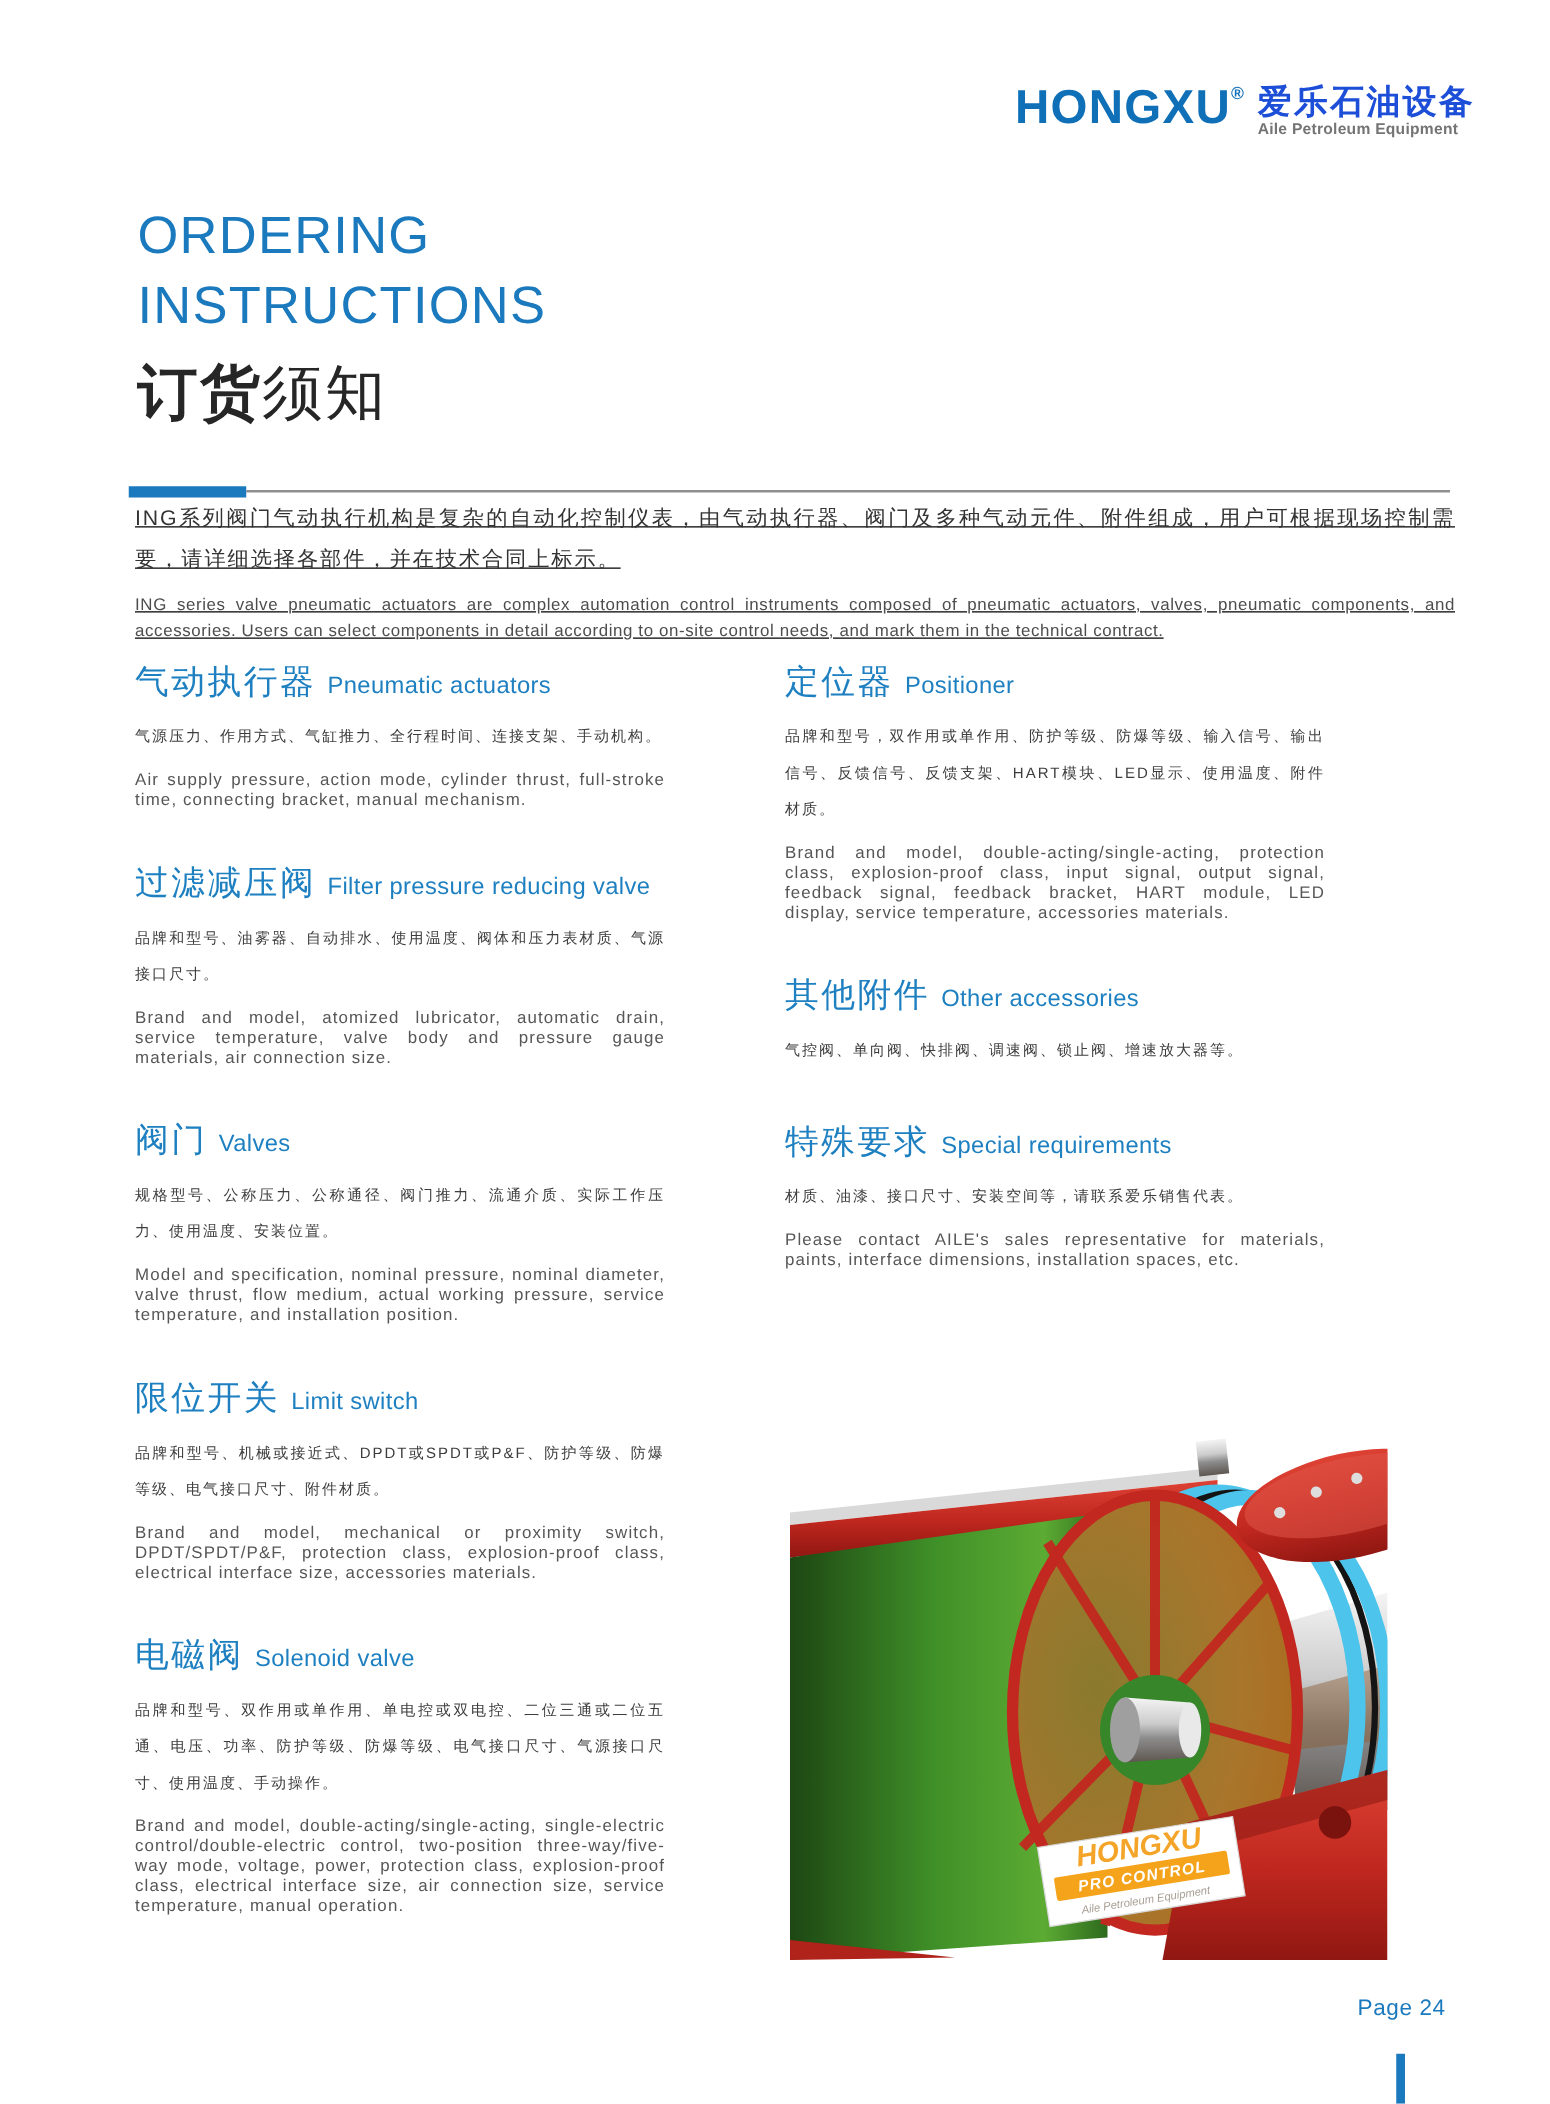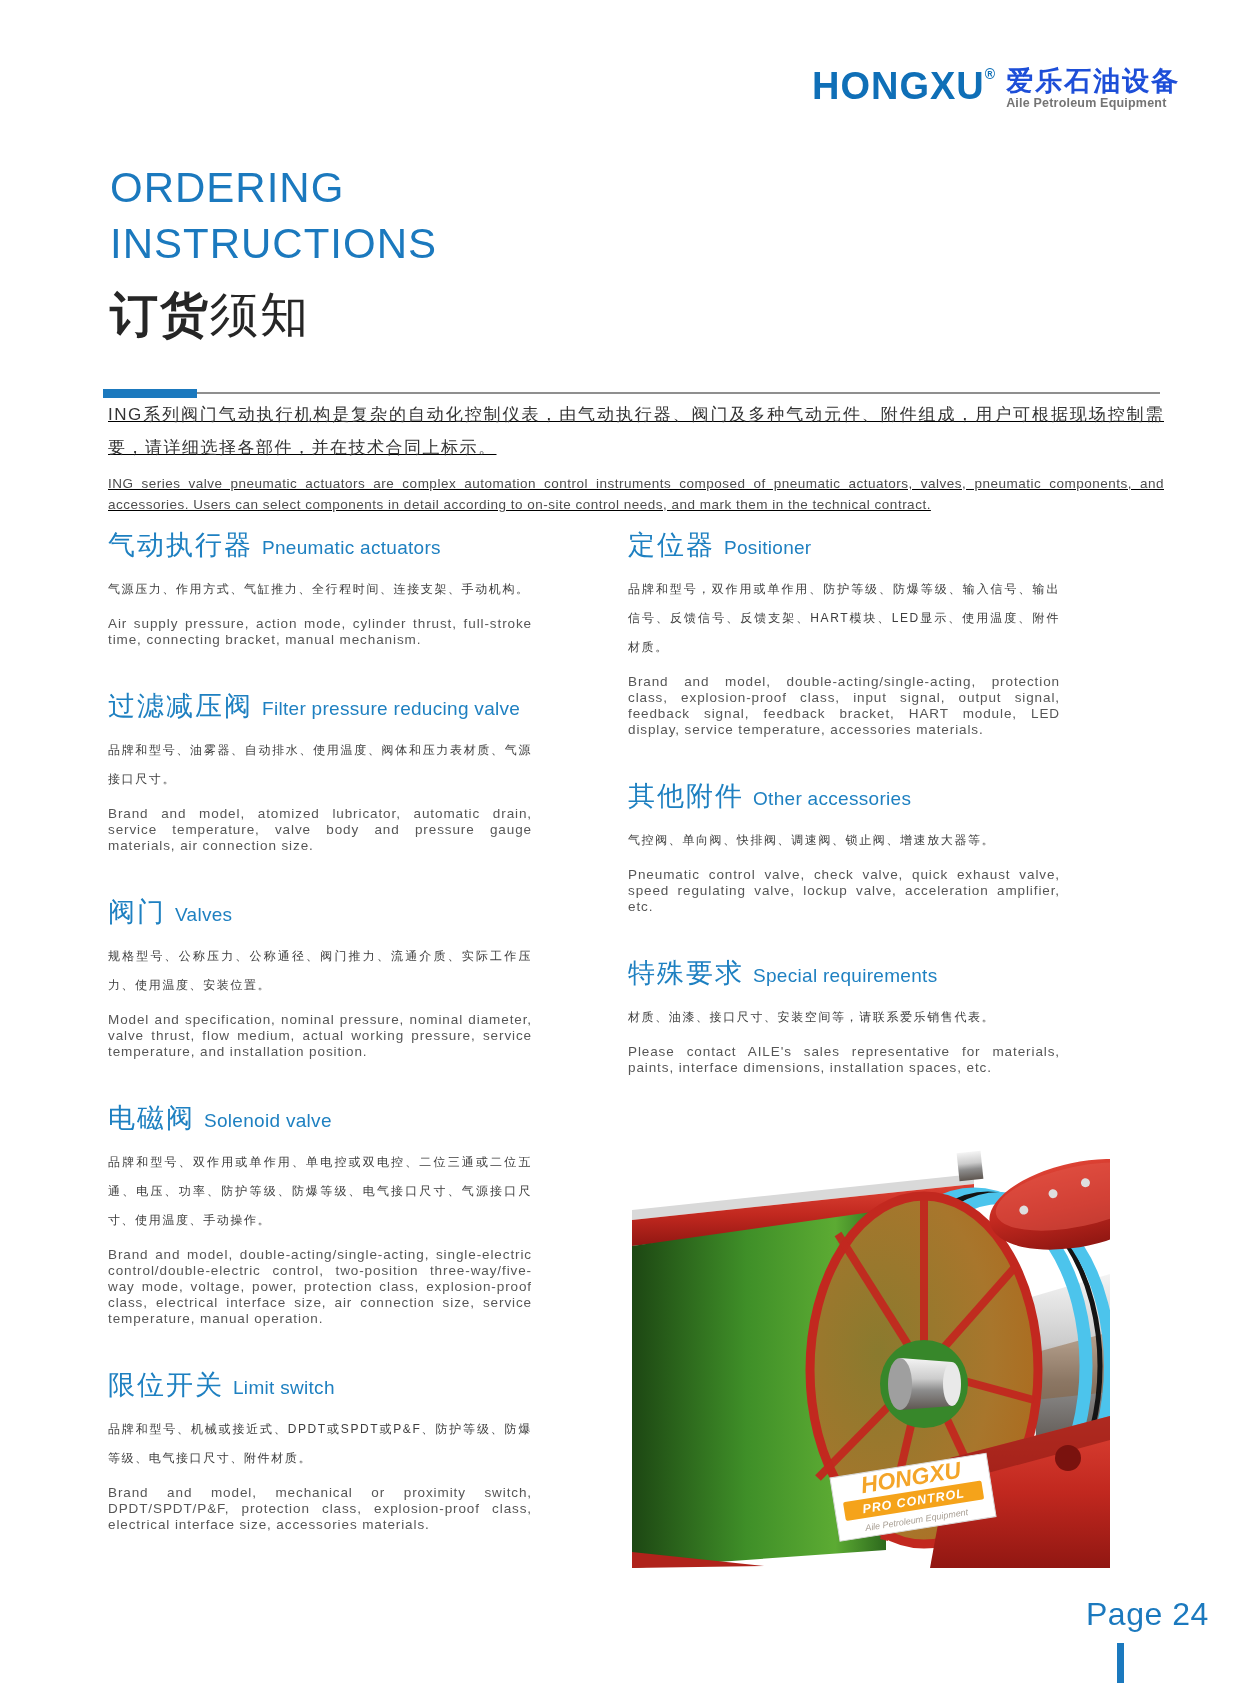--- a/index.html
+++ b/index.html
@@ -36,21 +36,21 @@
   section.sec{margin:0 0 40px 0;}
   .sec h3{margin:0 0 12px 0;font-weight:400;}
   .h-cn{font-size:27px;color:#1e80c1;letter-spacing:2px;}
   .h-en{font-size:19px;color:#1e80c1;margin-left:9px;letter-spacing:0.3px;}
   .sec p{margin:0;text-align:justify;}
   .sec p.cn{font-size:12px;color:#3d3d3d;line-height:29px;letter-spacing:1.6px;margin-bottom:12px;}
   .sec p.en{font-size:13.5px;color:#565656;line-height:16px;letter-spacing:0.9px;}
   
   .photo{position:absolute;left:632px;top:1148px;width:478px;height:420px;}
   
-  .page-num{position:absolute;left:1086px;top:1596px;font-size:32px;color:#1b79be;letter-spacing:0.5px;}
+  .page-num{position:absolute;left:1086px;top:1596px;font-size:18px;color:#1b79be;letter-spacing:0.5px;}
   .page-bar{position:absolute;left:1117px;top:1643px;width:7px;height:40px;background:#1b79be;}
 </style>
 </head>
 <body>
 
 <div class="logo">
   <div class="logo-brand"><span>HONGXU</span><span class="logo-reg">®</span></div>
   <div class="logo-right">
     <div class="logo-cn">爱乐石油设备</div>
     <div class="logo-en">Aile Petroleum Equipment</div>
@@ -85,41 +85,40 @@
     <h3><span class="h-cn">过滤减压阀</span><span class="h-en">Filter pressure reducing valve</span></h3>
     <p class="cn">品牌和型号、油雾器、自动排水、使用温度、阀体和压力表材质、气源接口尺寸。</p>
     <p class="en">Brand and model, atomized lubricator, automatic drain, service temperature, valve body and pressure gauge materials, air connection size.</p>
   </section>
   <section class="sec">
     <h3><span class="h-cn">阀门</span><span class="h-en">Valves</span></h3>
     <p class="cn">规格型号、公称压力、公称通径、阀门推力、流通介质、实际工作压力、使用温度、安装位置。</p>
     <p class="en">Model and specification, nominal pressure, nominal diameter, valve thrust, flow medium, actual working pressure, service temperature, and installation position.</p>
   </section>
   <section class="sec">
+    <h3><span class="h-cn">限位开关</span><span class="h-en">Limit switch</span></h3>
+    <p class="cn">品牌和型号、机械或接近式、DPDT或SPDT或P&amp;F、防护等级、防爆等级、电气接口尺寸、附件材质。</p>
+    <p class="en">Brand and model, mechanical or proximity switch, DPDT/SPDT/P&amp;F, protection class, explosion-proof class, electrical interface size, accessories materials.</p>
+  </section>
+  <section class="sec">
     <h3><span class="h-cn">电磁阀</span><span class="h-en">Solenoid valve</span></h3>
     <p class="cn">品牌和型号、双作用或单作用、单电控或双电控、二位三通或二位五通、电压、功率、防护等级、防爆等级、电气接口尺寸、气源接口尺寸、使用温度、手动操作。</p>
     <p class="en">Brand and model, double-acting/single-acting, single-electric control/double-electric control, two-position three-way/five-way mode, voltage, power, protection class, explosion-proof class, electrical interface size, air connection size, service temperature, manual operation.</p>
   </section>
-  <section class="sec">
-    <h3><span class="h-cn">限位开关</span><span class="h-en">Limit switch</span></h3>
-    <p class="cn">品牌和型号、机械或接近式、DPDT或SPDT或P&amp;F、防护等级、防爆等级、电气接口尺寸、附件材质。</p>
-    <p class="en">Brand and model, mechanical or proximity switch, DPDT/SPDT/P&amp;F, protection class, explosion-proof class, electrical interface size, accessories materials.</p>
-  </section>
 </div>
 
 <div class="col col-right">
   <section class="sec">
     <h3><span class="h-cn">定位器</span><span class="h-en">Positioner</span></h3>
     <p class="cn">品牌和型号，双作用或单作用、防护等级、防爆等级、输入信号、输出信号、反馈信号、反馈支架、HART模块、LED显示、使用温度、附件材质。</p>
     <p class="en">Brand and model, double-acting/single-acting, protection class, explosion-proof class, input signal, output signal, feedback signal, feedback bracket, HART module, LED display, service temperature, accessories materials.</p>
   </section>
   <section class="sec">
     <h3><span class="h-cn">其他附件</span><span class="h-en">Other accessories</span></h3>
     <p class="cn">气控阀、单向阀、快排阀、调速阀、锁止阀、增速放大器等。</p>
-    <p class="en">Pneumatic control valve, check valve, quick exhaust valve, speed regulating valve, lockup valve, acceleration amplifier, etc.</p>
   </section>
   <section class="sec">
     <h3><span class="h-cn">特殊要求</span><span class="h-en">Special requirements</span></h3>
     <p class="cn">材质、油漆、接口尺寸、安装空间等，请联系爱乐销售代表。</p>
     <p class="en">Please contact AILE's sales representative for materials, paints, interface dimensions, installation spaces, etc.</p>
   </section>
 </div>
 
 <div class="photo">
   <svg width="478" height="420" viewBox="0 0 478 420" xmlns="http://www.w3.org/2000/svg">

